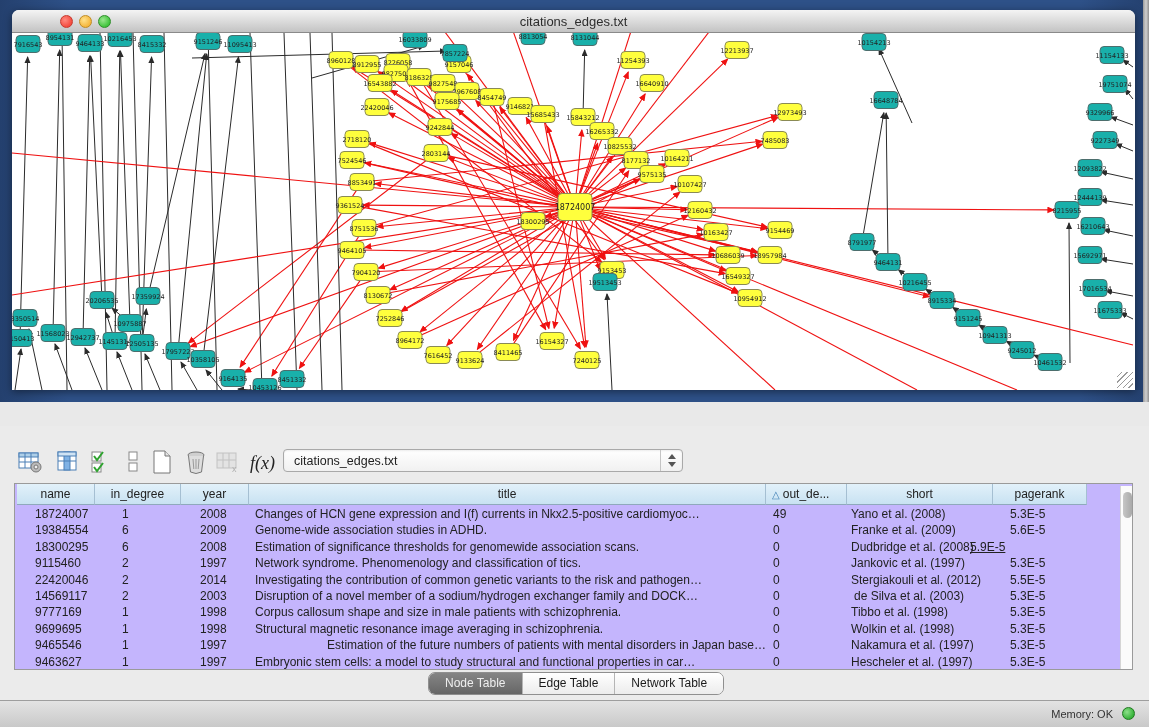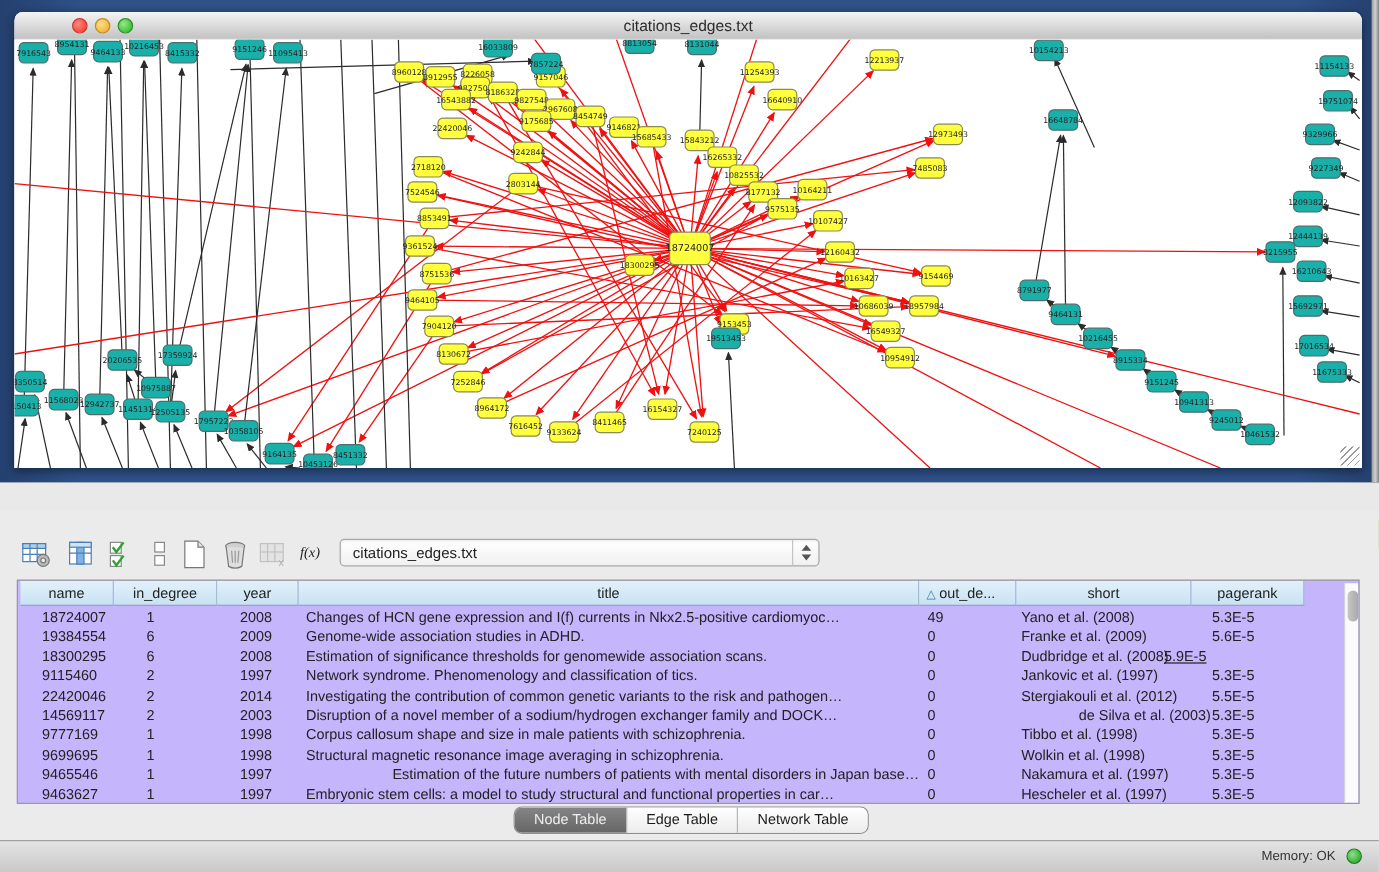--- a/index.html
+++ b/index.html
@@ -22,21 +22,21 @@
 
   
   #panel-head { left:0; top:402px; width:1149px; height:24px; background:#84cc16;margin-top:31px; }
   #panel-title { left:10px; top:5px; font-size:12px; color:#3a3a3a; }
   #float-btn { left:1100px; top:4px; width:18px; height:18px; }
   #close-btn { left:1126px; top:2px; width:18px; height:18px; font-size:15px; font-weight:bold; color:#111; text-align:center; line-height:18px; }
   #panel-body { left:0; top:426px; width:1149px; height:274px; background:#ebebeb; }
 
   
   .tool { top:22px; width:28px; height:28px; }
-  #fx-label { left:250px; top:27px; font-family:"Liberation Serif",serif; font-style:italic; font-size:12px; color:#222; }
+  #fx-label { left:250px; top:27px; font-family:"Liberation Serif",serif; font-style:italic; font-size:18px; color:#222; }
   #combo { left:283px; top:23px; width:400px; height:23px; background:linear-gradient(#ffffff,#f1f1f1); border:1px solid #a9a9a9; border-radius:4px; box-shadow:inset 0 1px 2px rgba(0,0,0,.08); }
   #combo-value { left:10px; top:4px; font-size:12.5px; color:#222; }
   #combo-step { right:0; top:0; width:22px; height:21px; border-left:1px solid #c4c4c4; }
   .step-tri { left:7px; width:0; height:0; border-left:4px solid transparent; border-right:4px solid transparent; }
   #tri-up { top:4px; border-bottom:5px solid #555; }
   #tri-dn { top:12px; border-top:5px solid #555; }
 
   
   #table-wrap { left:14px; top:57px; width:1119px; height:187px; background:#c4b5fd; border:1px solid #9a9a9a; overflow:hidden; }
   .hcell { top:0; height:21px; background:linear-gradient(#e2f1fa,#c8e2f2); border-right:1px solid #a5bfd2; border-bottom:1px solid #8fa9bc;
@@ -770,21 +770,21 @@
           <div class="abs bcell" style="left: 758px; width: 74px;">0</div>
           <div class="abs bcell" style="left: 836px; width: 142px;">Stergiakouli et al. (2012)</div>
           <div class="abs bcell" style="left: 995px; width: 77px;">5.5E-5</div>
         </div>
         <div class="abs" style="left: 0px; top: 104px; width: 1103px; height: 16.4px;">
           <div class="abs bcell" style="left: 20px; width: 60px;">14569117</div>
           <div class="abs bcell" style="left: 107px; width: 59px;">2</div>
           <div class="abs bcell" style="left: 185px; width: 49px;">2003</div>
           <div class="abs bcell" style="left: 240px; width: 511px;">Disruption of a novel member of a sodium/hydrogen exchanger family and DOCK…</div>
           <div class="abs bcell" style="left: 758px; width: 74px;">0</div>
-          <div class="abs bcell" style="left: 884px; width: 142px;">de Silva et al. (2003)</div>
+          <div class="abs bcell" style="left: 839px; width: 142px;">de Silva et al. (2003)</div>
           <div class="abs bcell" style="left: 995px; width: 77px;">5.3E-5</div>
         </div>
         <div class="abs" style="left: 0px; top: 120.4px; width: 1103px; height: 16.4px;">
           <div class="abs bcell" style="left: 20px; width: 60px;">9777169</div>
           <div class="abs bcell" style="left: 107px; width: 59px;">1</div>
           <div class="abs bcell" style="left: 185px; width: 49px;">1998</div>
           <div class="abs bcell" style="left: 240px; width: 511px;">Corpus callosum shape and size in male patients with schizophrenia.</div>
           <div class="abs bcell" style="left: 758px; width: 74px;">0</div>
           <div class="abs bcell" style="left: 836px; width: 142px;">Tibbo et al. (1998)</div>
           <div class="abs bcell" style="left: 995px; width: 77px;">5.3E-5</div>

